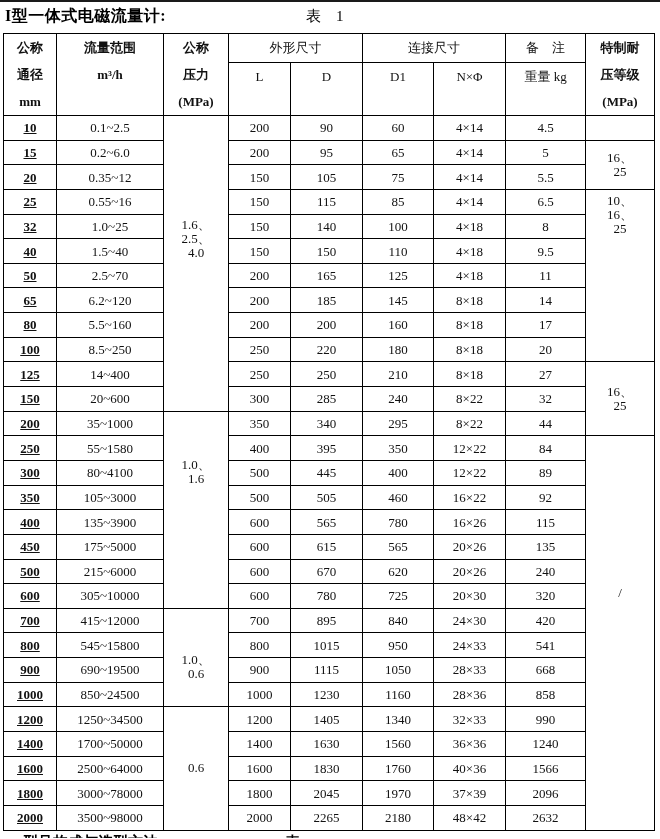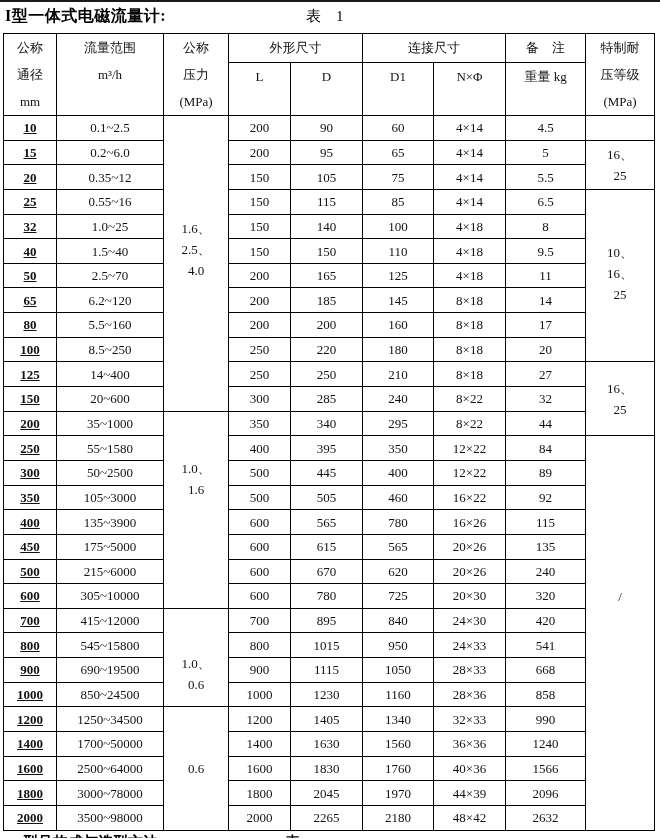--- a/index.html
+++ b/index.html
@@ -16,32 +16,32 @@
     border-collapse:collapse;table-layout:fixed;
   }
   table.spec td{
     border:1px solid #000;text-align:center;padding:0;overflow:hidden;
     font-size:13px;color:#111;
   }
   thead td{font-size:13.5px;}
   tr.h-group{height:29px;}
   tr.h-sub{height:53px;}
   tr.h-group td{vertical-align:top;line-height:27px;}
-  td.h-stack{white-space:pre-line;vertical-align:top;line-height:27px;}
+  td.h-stack{white-space:pre-line;vertical-align:top;line-height:27px;font-weight:bold;}
   tr.h-sub td{vertical-align:top;padding-top:6px;line-height:16px;}
   tbody tr{height:24.65px;}
   tbody td{line-height:15px;}
   td.col-dn{font-weight:bold;text-decoration:underline;}
-  td.mtd .mcell{white-space:pre-line;line-height:21px;}
+  td.mtd .mcell{white-space:pre-line;line-height:14px;}
   td.m-center{vertical-align:middle;}
   td.m-pad102,td.m-pad46,td.m-pad44,td.m-pad4,td.m-pad150{vertical-align:top;}
   td.m-pad102 .mcell{padding-top:102px;}
   td.m-pad46 .mcell{padding-top:46px;}
   td.m-pad44 .mcell{padding-top:44px;}
-  td.m-pad4 .mcell{padding-top:4px;margin-top:48px;}
+  td.m-pad4 .mcell{padding-top:4px;}
   td.m-pad150 .mcell{padding-top:150px;}
   .footer-cut{position:absolute;left:8px;top:833px;font-size:15px;font-weight:bold;white-space:nowrap;}
   .footer-cut .f-right{position:absolute;left:277px;top:0;}
 </style>
 </head>
 <body>
 
 <div class="page">
   <div class="top-rule"></div>
 
@@ -237,21 +237,21 @@
           <td>395</td>
           <td>350</td>
           <td>12×22</td>
           <td>84</td>
           <td rowspan="16" class="mtd m-pad150">
             <div class="mcell">/</div>
           </td>
         </tr>
         <tr>
           <td class="col-dn">300</td>
-          <td>50~2500</td>
+          <td>80~4100</td>
           <td>500</td>
           <td>445</td>
           <td>400</td>
           <td>12×22</td>
           <td>89</td>
         </tr>
         <tr>
           <td class="col-dn">350</td>
           <td>105~3000</td>
           <td>500</td>
@@ -365,21 +365,21 @@
           <td>1760</td>
           <td>40×36</td>
           <td>1566</td>
         </tr>
         <tr>
           <td class="col-dn">1800</td>
           <td>3000~78000</td>
           <td>1800</td>
           <td>2045</td>
           <td>1970</td>
-          <td>44×39</td>
+          <td>37×39</td>
           <td>2096</td>
         </tr>
         <tr>
           <td class="col-dn">2000</td>
           <td>3500~98000</td>
           <td>2000</td>
           <td>2265</td>
           <td>2180</td>
           <td>48×42</td>
           <td>2632</td>

